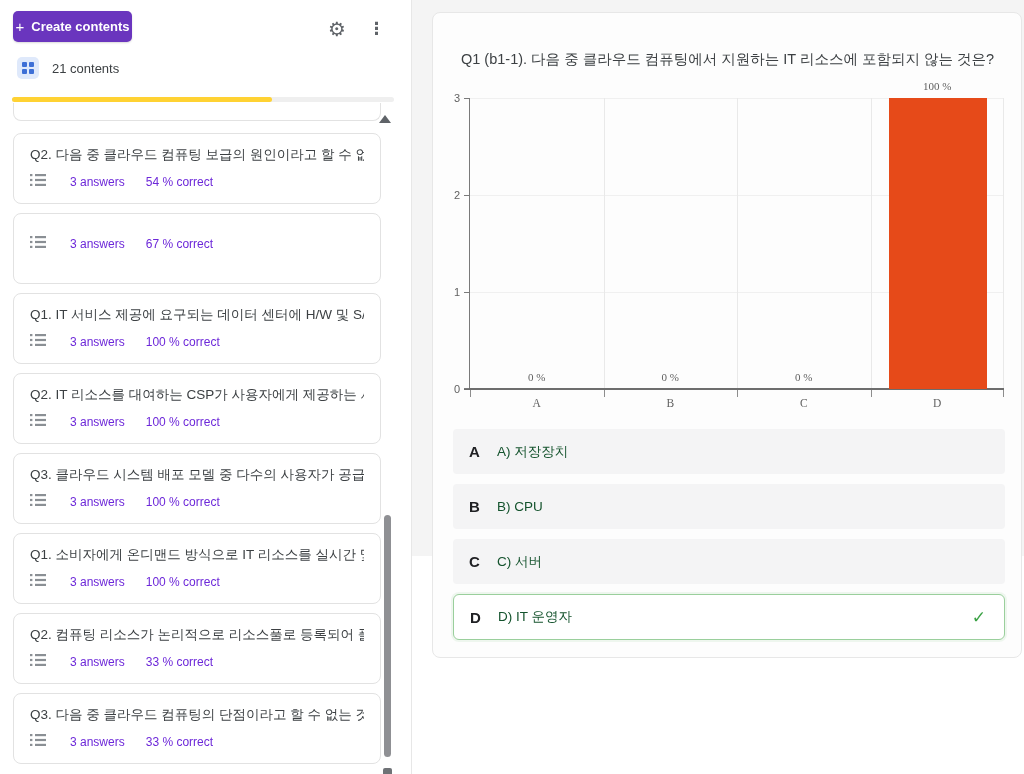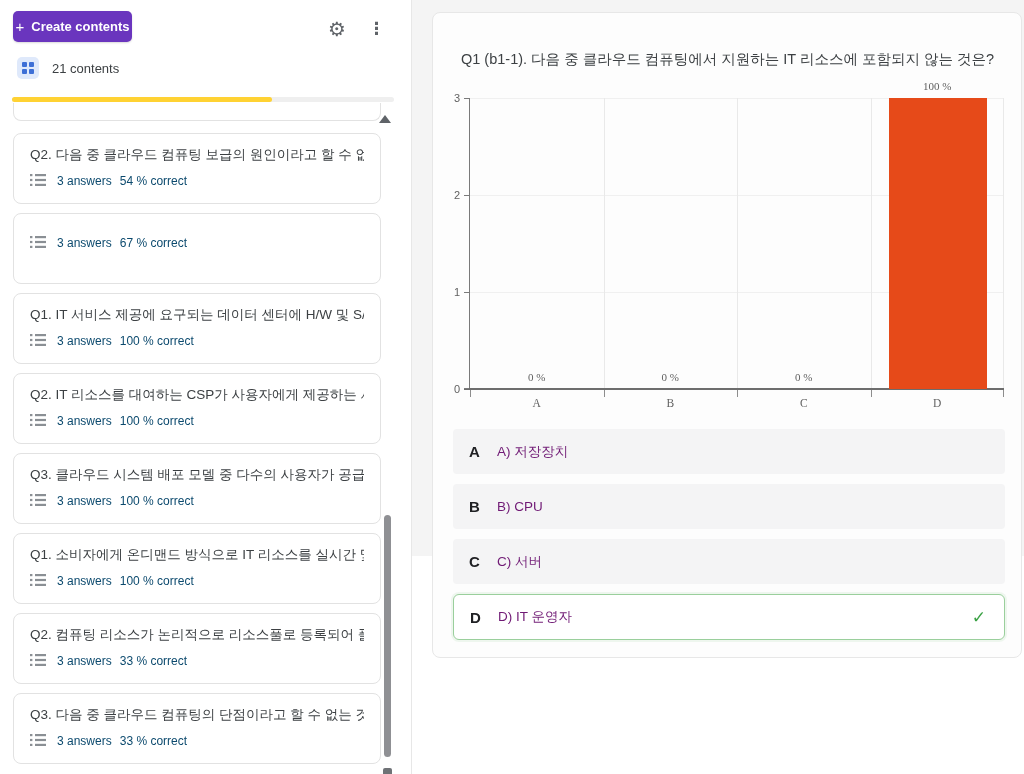--- a/index.html
+++ b/index.html
@@ -22,21 +22,21 @@
   .contents-label { font-size:13px; color:#3c4043; }
 
   .progress-track { position:absolute; left:12px; top:97px; width:382px; height:5px; background:#efefef; border-radius:3px; }
   .progress-fill { height:100%; background:#ffd233; border-radius:3px; }
 
   .card-sliver { position:absolute; left:13px; top:103px; width:368px; height:18px; background:#fff; border:1px solid #e2e2e2; border-top:none; border-radius:0 0 8px 8px; }
 
   .q-list { position:absolute; left:13px; top:133px; width:368px; }
   .q-card { width:368px; height:71px; background:#fff; border:1px solid #e2e2e2; border-radius:8px; margin-bottom:9px; padding:12px 16px 0 16px; cursor:pointer; }
   .q-title { font-size:13.5px; font-weight:500; color:#3c4043; white-space:nowrap; overflow:hidden; line-height:18px; }
-  .q-meta { margin-top:10px; display:flex; align-items:flex-start; gap:8px; font-size:12px; color:#0c4a6e; }
+  .q-meta { margin-top:10px; display:flex; align-items:center; gap:21px; font-size:12px; color:#6d28d9; }
   .q-meta .answers { margin-left:3px; }
   .list-icon { display:inline-block; }
 
   
   .scroll-up-arrow { position:absolute; left:379px; top:115px; width:0; height:0; border-left:6px solid transparent; border-right:6px solid transparent; border-bottom:8px solid #5f6368; cursor:pointer; }
   .scroll-thumb { position:absolute; left:384px; top:515px; width:7px; height:242px; background:#8f9094; border-radius:4px; cursor:pointer; }
   .scroll-bottom-stub { position:absolute; left:383px; top:768px; width:9px; height:6px; background:#6f7276; border-radius:2px 2px 0 0; cursor:pointer; }
 
   
   .right-area { position:absolute; left:412px; top:0; width:612px; height:556px; background:#f4f4f4; }
@@ -55,21 +55,21 @@
   .chart-col { position:absolute; top:0; height:291px; width:133.5px;font-family:Liberation Serif, serif; }
   .chart-bar { position:absolute; bottom:0; left:18px; width:98px; background:#e64a19; }
   .chart-pct { position:absolute; left:0; width:100%; text-align:center; font-size:11px; color:#616161; }
   .chart-cat { position:absolute; left:0; top:299px; width:100%; text-align:center; font-size:11.5px; color:#616161; }
 
   
   .options { position:absolute; left:20px; top:416px; width:552px; }
   .opt-row { position:relative; height:45px; background:#f4f4f5; border-radius:4px; margin-bottom:10px; display:flex; align-items:center; }
   .opt-row.correct { height:46px; background:#ffffff; border:1.5px solid #9acf9c; border-radius:6px; box-shadow:0 0 0 2px rgba(154,207,156,.15); }
   .opt-letter { width:28px; margin-left:16px; font-size:15px; font-weight:bold; color:#202124; }
-  .opt-text { font-size:13.5px; color:#701a75; }
+  .opt-text { font-size:13.5px; color:#14532d; }
   .opt-check { position:absolute; right:18px; font-size:17px; font-weight:bold; color:#3ba245; }
 </style>
 </head>
 <body>
 
 <div class="left-panel">
 
   <button class="create-btn">
     <span class="plus">+</span>
     <span>Create contents</span>

